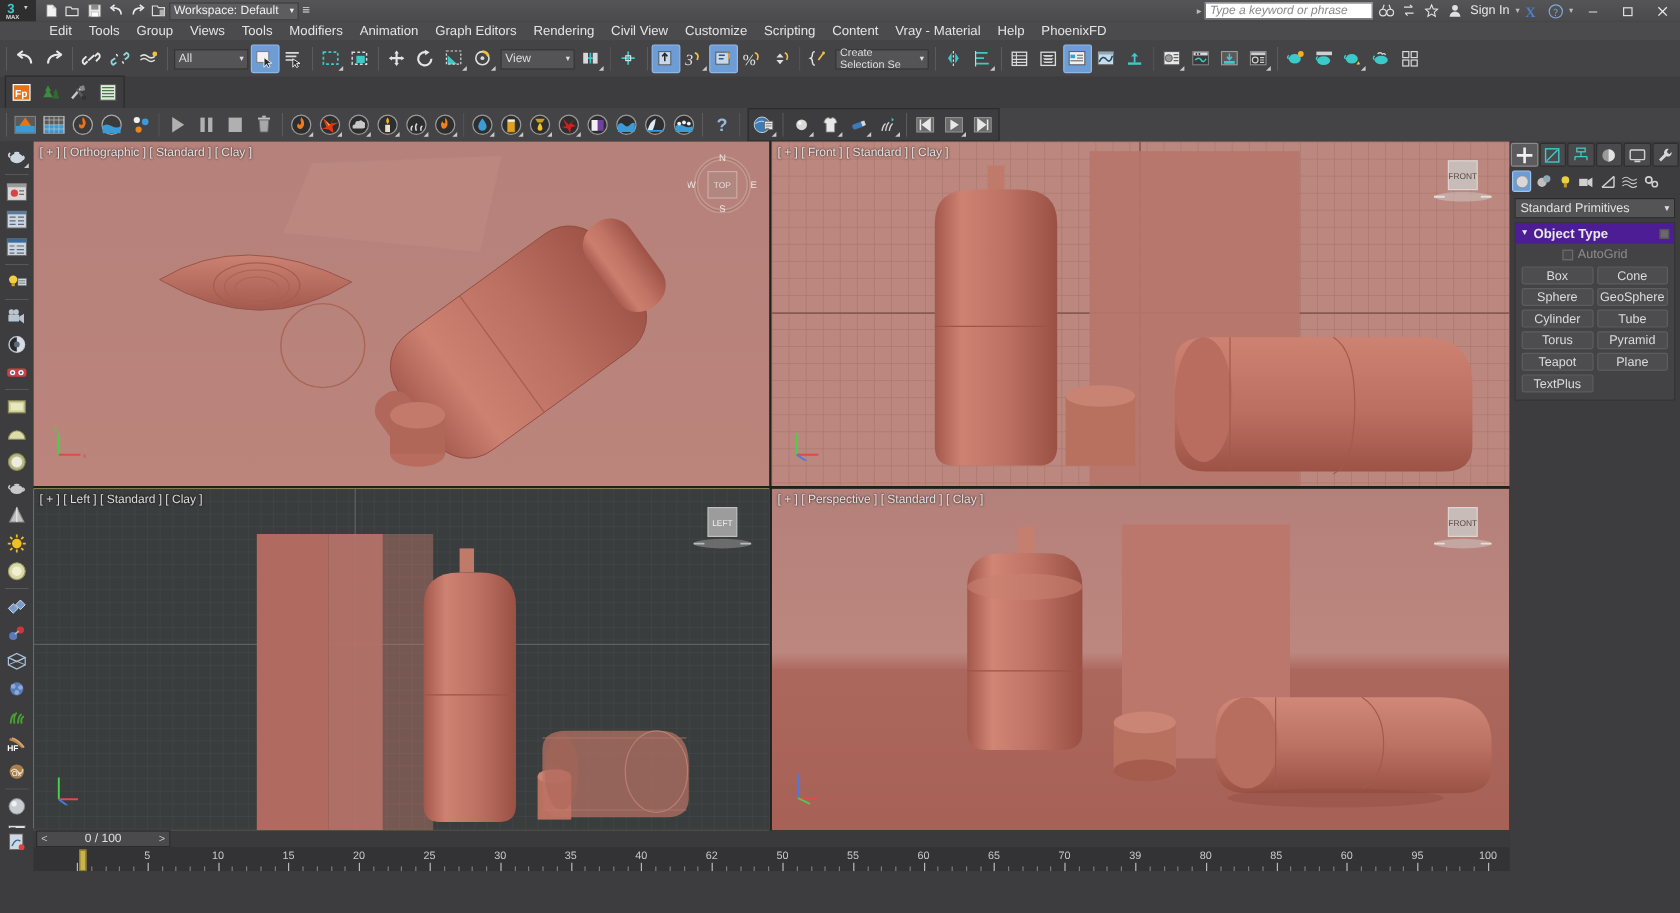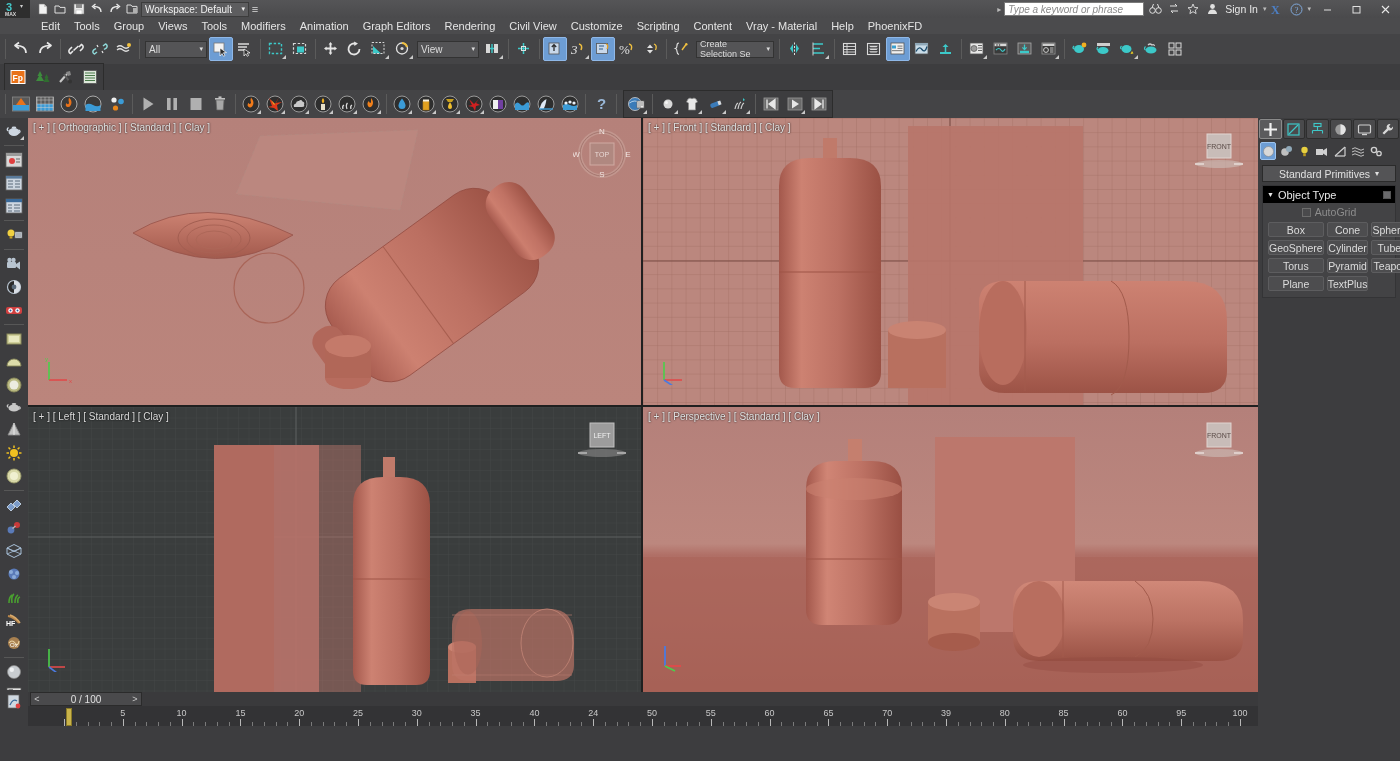--- a/index.html
+++ b/index.html
@@ -127,32 +127,32 @@
   .cp-tab {
     flex: 1; height: 20px; display: flex; align-items: center; justify-content: center;
     background: #4a4a4c; border: 1px solid #2e2e2e; border-radius: 2px;
   }
   .cp-tab.on { background: #5b5b5d; border-color: #8a8a8a; }
   .cp-sub { display: flex; align-items: center; height: 22px; padding: 1px 2px; gap: 2px; background:#3d3d3f; }
   .cp-sbtn { width: 16px; height: 18px; display:flex; align-items:center; justify-content:center; border:1px solid transparent; border-radius:2px;}
   .cp-sbtn.on { background:#6d9dd4; border-color:#9ec4ee; }
   .cp-combo {
     margin: 3px 4px; height: 17px; background: #545456; border: 1px solid #2b2b2b;
-    display: flex; align-items: center; justify-content: space-between; padding: 0 16px;
+    display: flex; align-items: center; justify-content: space-between; padding: 0 4px;
     font-size: 10.5px; color: #e0e0e0;
   }
   .rollout { margin: 3px 4px; border: 1px solid #343436; background: #434345; }
   .rollout-hdr {
     display: flex; align-items: center; height: 17px; padding: 0 4px; gap: 4px;
-    font-weight: normal; font-size: 11px; color: #e8e8e8; background: #000000;
+    font-weight: bold; font-size: 11px; color: #e8e8e8; background: #4c1d95;
   }
   .rollout-body { padding: 3px 5px 6px 5px; }
   .autogrid { display:flex; align-items:center; gap:4px; justify-content:center; margin-bottom:4px; color:#8d8d8d; font-size:10.5px;}
   .chk { width:9px; height:9px; border:1px solid #6c6c6c; background:#4a4a4c; }
-  .objgrid { display: grid; grid-template-columns: 1fr 1fr 1fr; gap: 3px; }
+  .objgrid { display: grid; grid-template-columns: 1fr 1fr; gap: 3px; }
   .objbtn {
     height: 15px; background: #4d4d4f; border: 1px solid #5d5d5f; border-radius: 2px;
     display: flex; align-items: center; justify-content: center; font-size: 10.5px; color: #dcdcdc;
   }
   .namerow { display: flex; align-items: center; gap: 4px; padding: 2px 0; }
   .nameinput { flex: 1; height: 16px; background: #505052; border: 1px solid #2b2b2b; }
   .swatch { width: 18px; height: 16px; background: #d4207e; border: 1px solid #c8c8c8; }
 
   
   .trackbar { position: absolute; left: 0; top: 692px; width: 1258px; height: 34px; background: #3a3a3c; }
@@ -1454,21 +1454,21 @@
       <div class="ruler-tick" style="left: 471.12px; height: 4px; background: rgb(122, 122, 122);"></div>
       <div class="ruler-tick" style="left: 482.88px; height: 4px; background: rgb(122, 122, 122);"></div>
       <div class="ruler-tick" style="left: 494.64px; height: 4px; background: rgb(122, 122, 122);"></div>
       <div class="ruler-tick" style="left: 506.4px; height: 7px; background: rgb(184, 184, 184);"></div>
       <div class="ruler-lbl" style="left: 506.4px; bottom: 8px;">40</div>
       <div class="ruler-tick" style="left: 518.16px; height: 4px; background: rgb(122, 122, 122);"></div>
       <div class="ruler-tick" style="left: 529.92px; height: 4px; background: rgb(122, 122, 122);"></div>
       <div class="ruler-tick" style="left: 541.68px; height: 4px; background: rgb(122, 122, 122);"></div>
       <div class="ruler-tick" style="left: 553.44px; height: 4px; background: rgb(122, 122, 122);"></div>
       <div class="ruler-tick" style="left: 565.2px; height: 7px; background: rgb(184, 184, 184);"></div>
-      <div class="ruler-lbl" style="left: 565.2px; bottom: 8px;">24</div>
+      <div class="ruler-lbl" style="left: 565.2px; bottom: 8px;">62</div>
       <div class="ruler-tick" style="left: 576.96px; height: 4px; background: rgb(122, 122, 122);"></div>
       <div class="ruler-tick" style="left: 588.72px; height: 4px; background: rgb(122, 122, 122);"></div>
       <div class="ruler-tick" style="left: 600.48px; height: 4px; background: rgb(122, 122, 122);"></div>
       <div class="ruler-tick" style="left: 612.24px; height: 4px; background: rgb(122, 122, 122);"></div>
       <div class="ruler-tick" style="left: 624px; height: 7px; background: rgb(184, 184, 184);"></div>
       <div class="ruler-lbl" style="left: 624px; bottom: 8px;">50</div>
       <div class="ruler-tick" style="left: 635.76px; height: 4px; background: rgb(122, 122, 122);"></div>
       <div class="ruler-tick" style="left: 647.52px; height: 4px; background: rgb(122, 122, 122);"></div>
       <div class="ruler-tick" style="left: 659.28px; height: 4px; background: rgb(122, 122, 122);"></div>
       <div class="ruler-tick" style="left: 671.04px; height: 4px; background: rgb(122, 122, 122);"></div>

